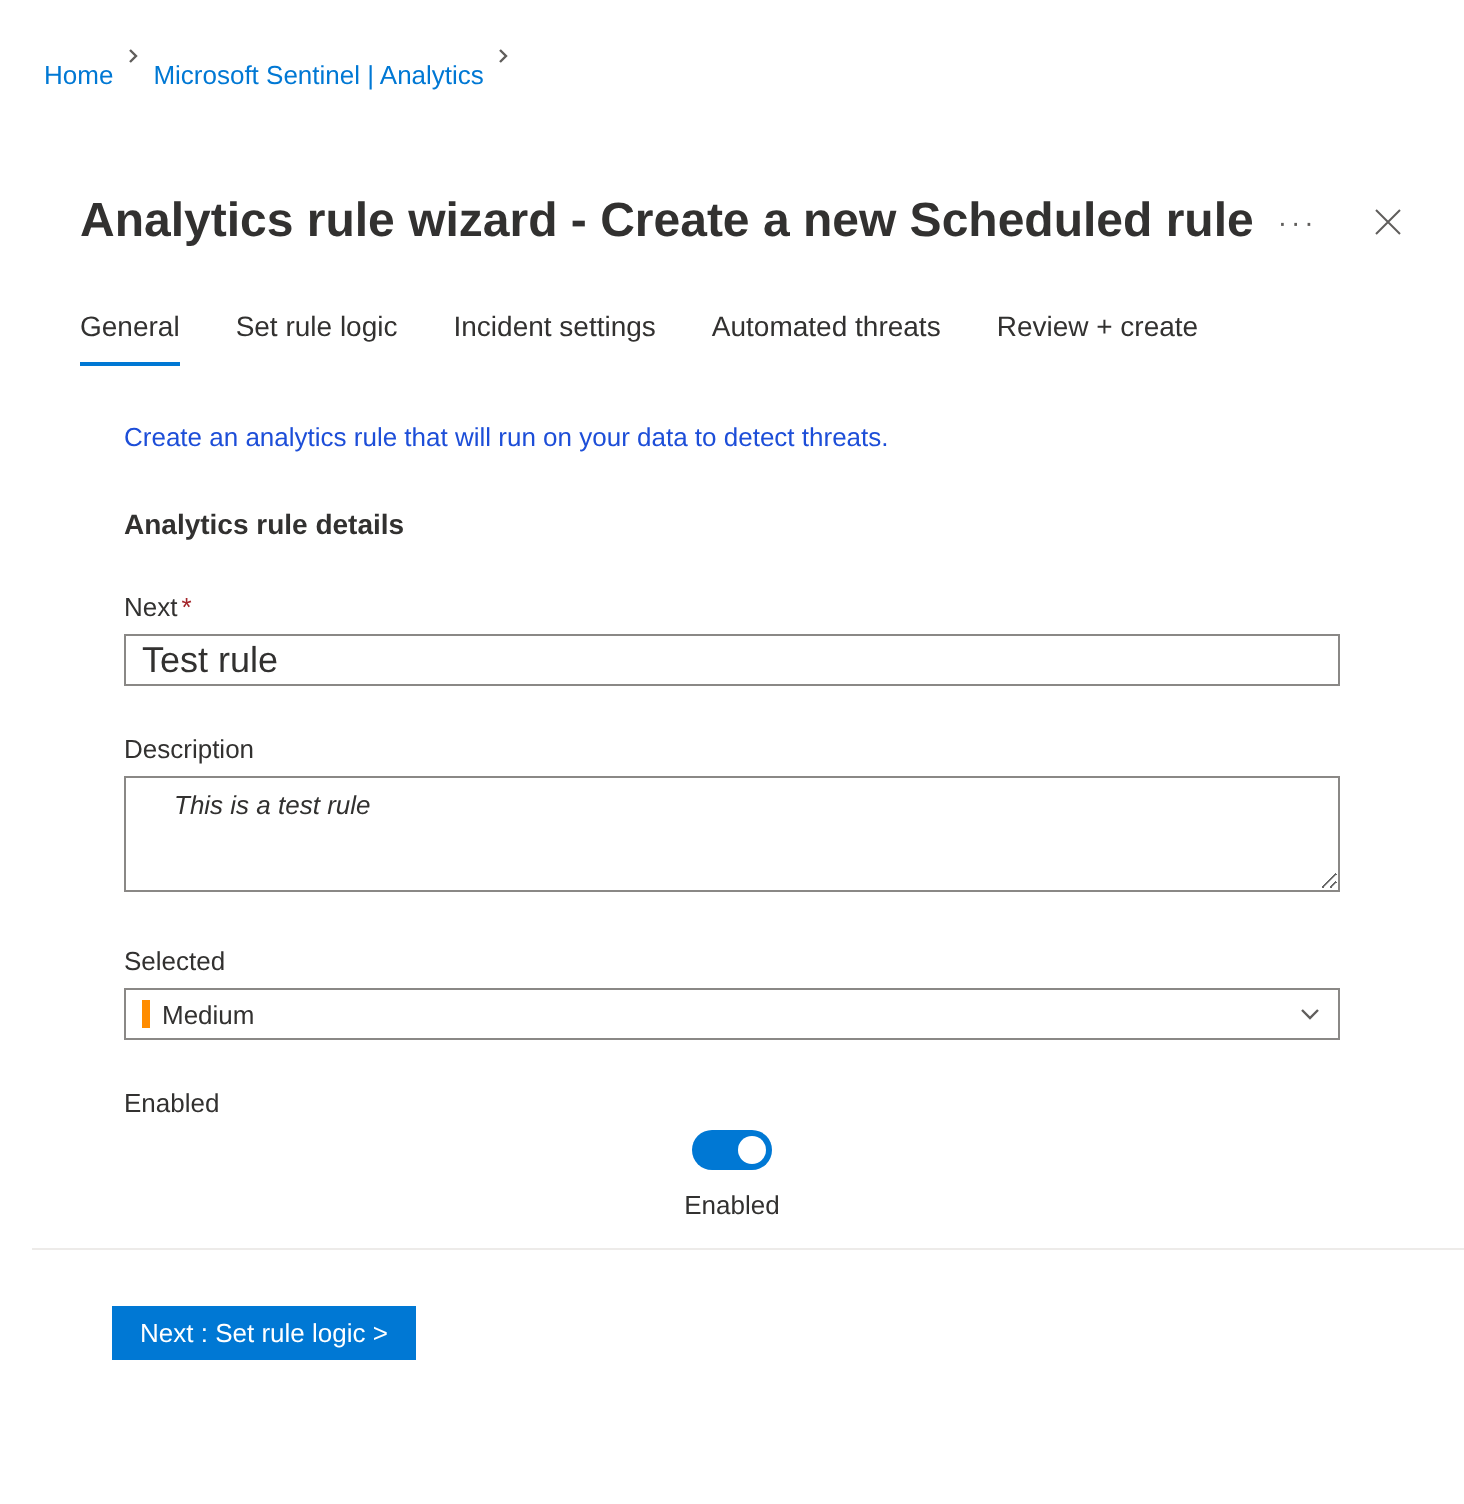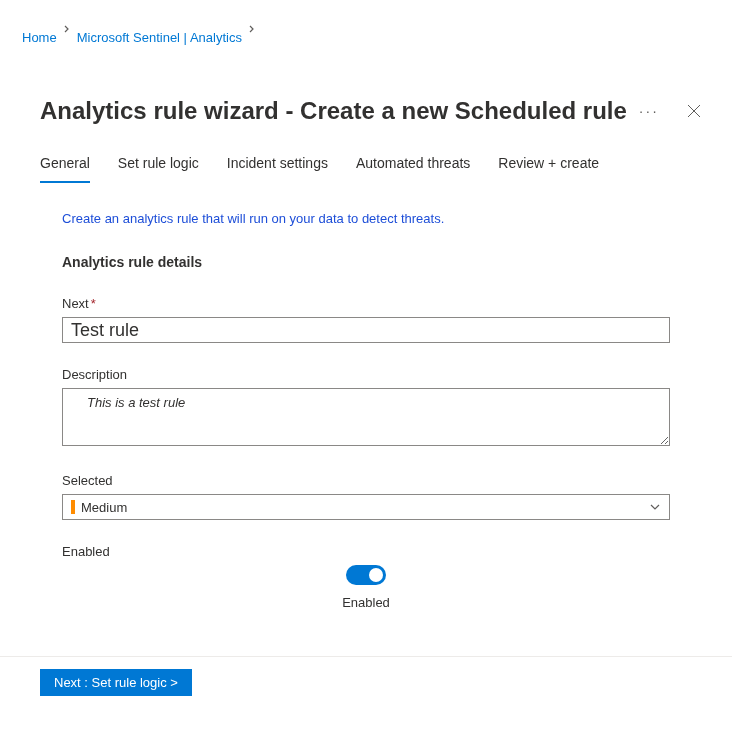--- a/index.html
+++ b/index.html
@@ -181,24 +181,24 @@
       height: 14px;
       border-radius: 50%;
       background: #ffffff;
     }
     .toggle-label {
       font-size: 13px;
       color: #323130;
     }
     .footer {
       border-top: 1px solid #edebe9;
-      padding: 12px 40px;
+      padding: 28px 40px;
       position: absolute;
       bottom: 44px;
-      left: 0;
+      left: 16px;
       right: 0;
       margin-top: 33px;
     }
     .next-button {
       background: #0078d4;
       color: #ffffff;
       border: none;
       padding: 6px 14px;
       font-size: 13px;
       font-family: inherit;

